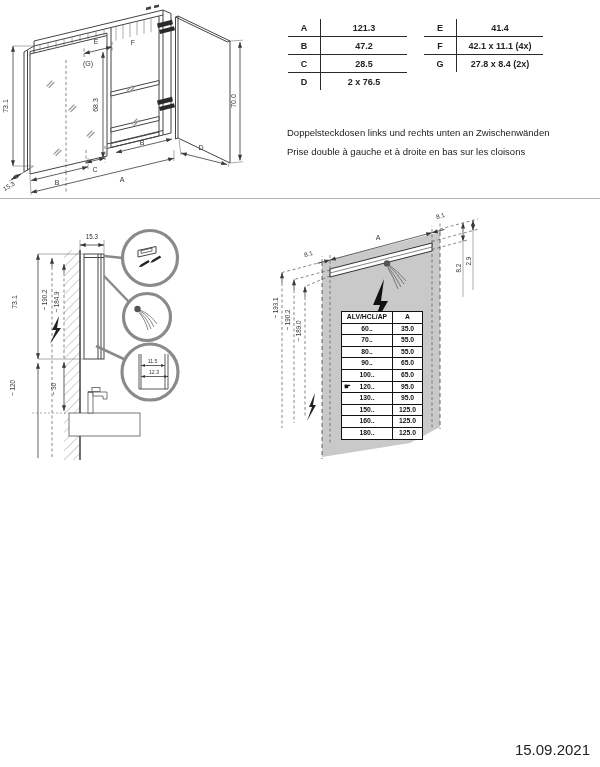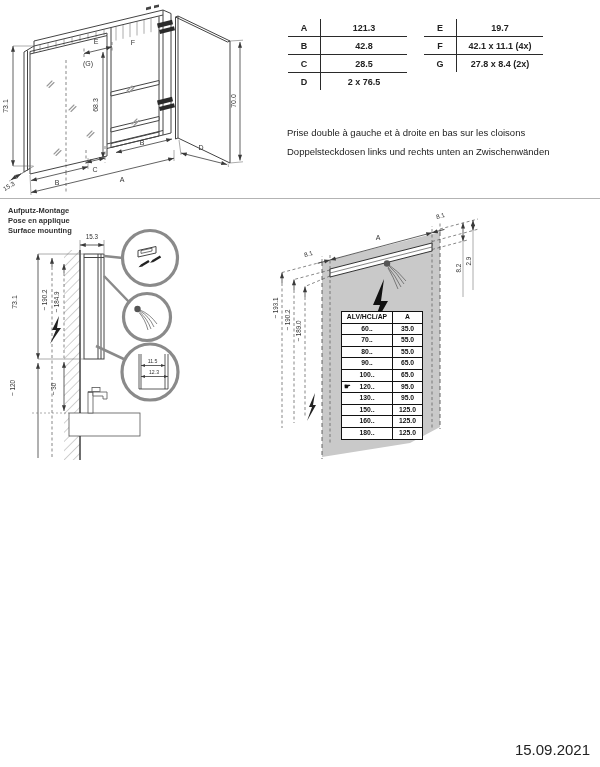--- a/index.html
+++ b/index.html
@@ -132,62 +132,57 @@
   </svg>
 
   <table class="dimt abs" style="left:288px;top:19px">
     <tbody>
         <tr>
       <td class="k">A</td>
       <td class="v">121.3</td>
         </tr>
     <tr>
       <td class="k">B</td>
-      <td class="v">42.8</td>
+      <td class="v">47.2</td>
         </tr>
     <tr>
       <td class="k">C</td>
       <td class="v">28.5</td>
         </tr>
     <tr>
       <td class="k">D</td>
       <td class="v">2 x 76.5</td>
         </tr>
   </tbody>
     </table>
 
   <table class="dimt abs" style="left:424px;top:19px">
     <tbody>
         <tr>
       <td class="k">E</td>
-      <td class="v">19.7</td>
+      <td class="v">41.4</td>
         </tr>
     <tr>
       <td class="k">F</td>
       <td class="v">42.1 x 11.1 (4x)</td>
         </tr>
     <tr>
       <td class="k">G</td>
       <td class="v">27.8 x 8.4 (2x)</td>
         </tr>
   </tbody>
     </table>
 
   <div class="note abs" style="left:287px;top:124px">
+    <div>Doppelsteckdosen links und rechts unten an Zwischenwänden</div>
     <div>Prise double à gauche et à droite en bas sur les cloisons</div>
-    <div>Doppelsteckdosen links und rechts unten an Zwischenwänden</div>
   </div>
 
   <div class="divider"></div>
 
-  <div class="sm-head abs" style="left:8px;top:206px">
-    <div>Aufputz-Montage</div>
-    <div>Pose en applique</div>
-    <div>Surface mounting</div>
-  </div>
 
   <svg class="abs" style="left:0;top:220px" width="270" height="295" viewBox="0 0 270 295">
     <defs>
       <marker id="ar2" viewBox="0 0 10 8" refX="9.5" refY="4" markerWidth="8" markerHeight="6.4" orient="auto-start-reverse">
         <path d="M0.5,0.8 L9.5,4 L0.5,7.2 Z" fill="#3a3a3a"></path>
       </marker>
       <marker id="ar2s" viewBox="0 0 10 8" refX="9.5" refY="4" markerWidth="5.5" markerHeight="4.4" orient="auto-start-reverse">
         <path d="M0.5,0.8 L9.5,4 L0.5,7.2 Z" fill="#3a3a3a"></path>
       </marker>
       <pattern id="hp" width="6.5" height="6.5" patternUnits="userSpaceOnUse" patternTransform="rotate(45)">

